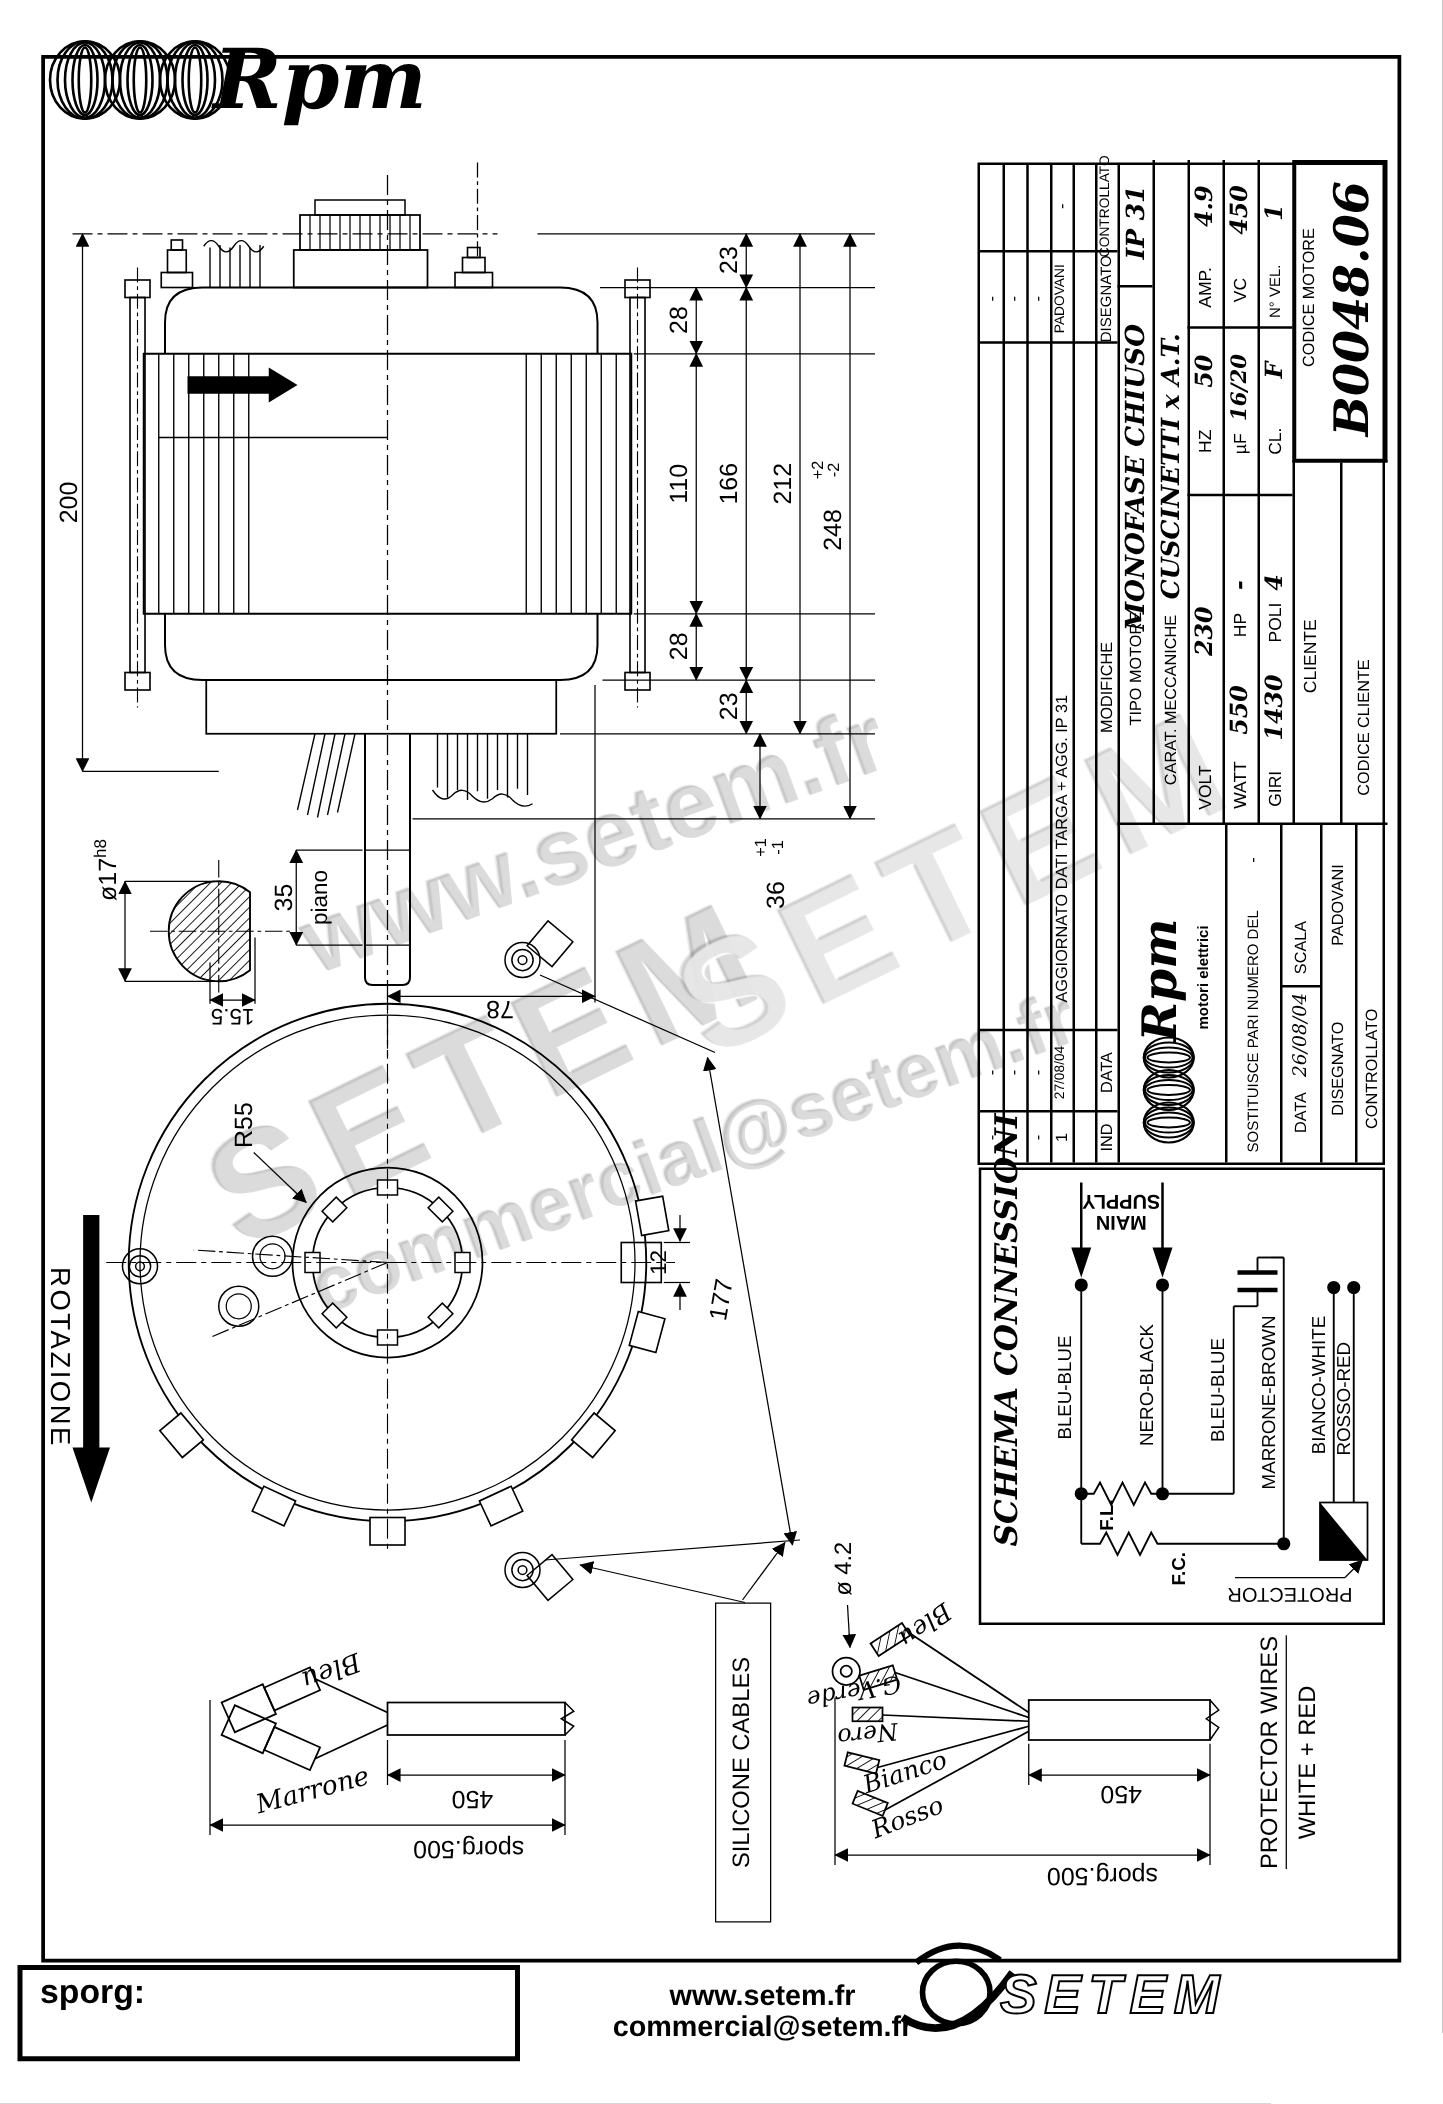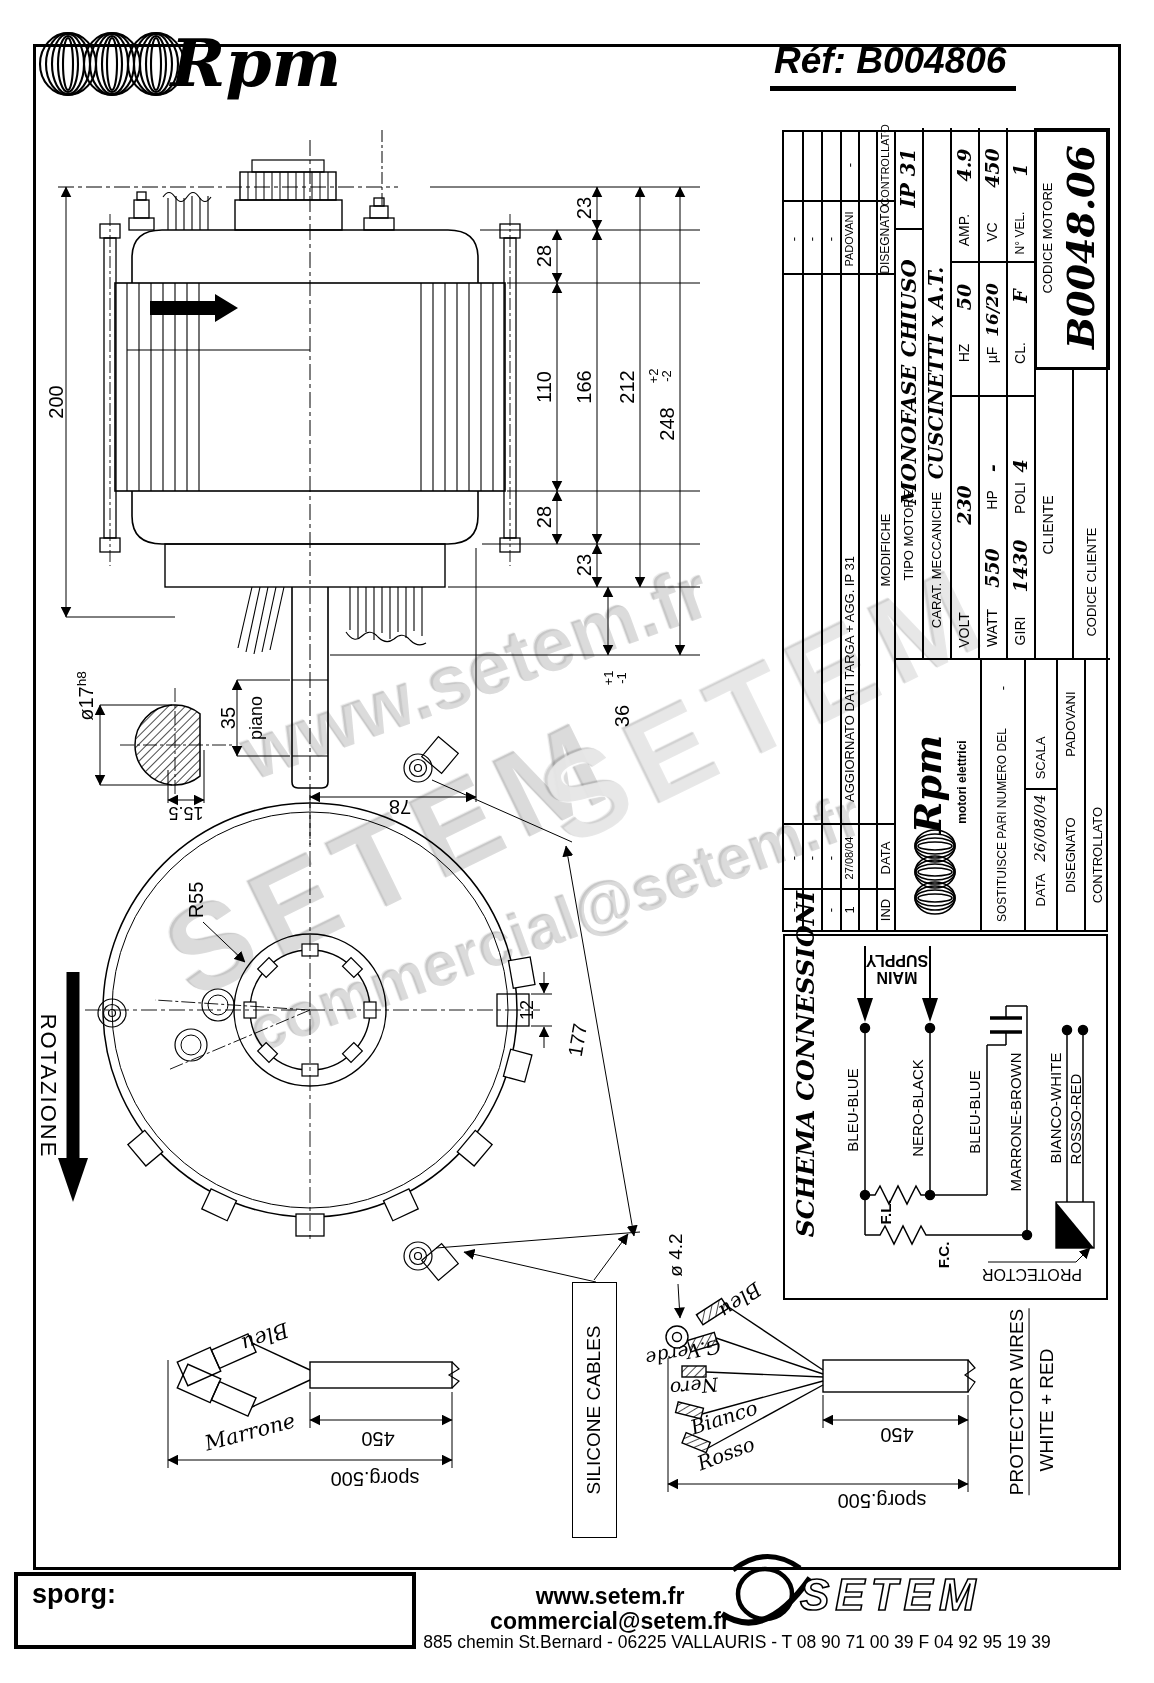--- a/index.html
+++ b/index.html
@@ -50,22 +50,20 @@
         <ellipse cx="76" cy="36" rx="5" ry="26"></ellipse>
       <ellipse cx="120" cy="36" rx="28" ry="31"></ellipse>
         <ellipse cx="120" cy="36" rx="22" ry="31"></ellipse>
         <ellipse cx="120" cy="36" rx="16" ry="30"></ellipse>
         <ellipse cx="120" cy="36" rx="10" ry="28"></ellipse>
         <ellipse cx="120" cy="36" rx="5" ry="26"></ellipse>
     </g>
   </svg>
   <div class="lbl ser" style="left:256px;top:64px;font-size:66px">Rpm</div>
 
-  <div style="position:absolute;left:770px;top:40px;font-size:37px;font-weight:bold;font-style:italic;border-bottom:5px solid #000;padding:0 10px 4px 4px">
-       <span>Réf:  B004806</span></div>
 
   <svg style="position:absolute;left:0;top:0" width="1154" height="1683" viewBox="0 0 1154 1683">
     <defs>
       <marker id="ar" viewBox="0 0 10 10" refX="9.5" refY="5" markerWidth="11" markerHeight="11" orient="auto-start-reverse">
         <path d="M0 0 L10 5 L0 10 z" fill="#000"></path>
       </marker>
       <pattern id="hat" width="6" height="6" patternUnits="userSpaceOnUse" patternTransform="rotate(45)">
         <rect width="6" height="6" fill="#fff"></rect>
           <line x1="0" y1="0" x2="0" y2="6" stroke="#000" stroke-width="1.4"></line>
       </pattern>
@@ -586,15 +584,14 @@
     <div class="c" style="left:172px;top:256px">SCALA</div>
     <div class="c" style="left:75px;top:286px">DISEGNATO</div>
     <div class="c" style="left:206px;top:286px">PADOVANI</div>
     <div class="c" style="left:75px;top:313px">CONTROLLATO</div>
   </div>
 
   <div class="box" style="left:14px;top:1572px;width:402px;height:77px;border-width:4px;background:#fff"></div>
   <div class="cL" style="left:32px;top:1594px;font-size:27px;font-weight:bold">sporg:</div>
   <div class="lbl" style="left:610px;top:1596px;font-size:23px;font-weight:bold">www.setem.fr</div>
   <div class="lbl" style="left:610px;top:1621px;font-size:23px;font-weight:bold">commercial@setem.fr</div>
-  <div class="lbl" style="left:737px;top:1642px;font-size:17.5px">885 chemin St.Bernard  -  06225 VALLAURIS  -  T 08 90 71 00 39   F 04 92 95 19 39</div>
 
 </div>
 
 </body></html>

